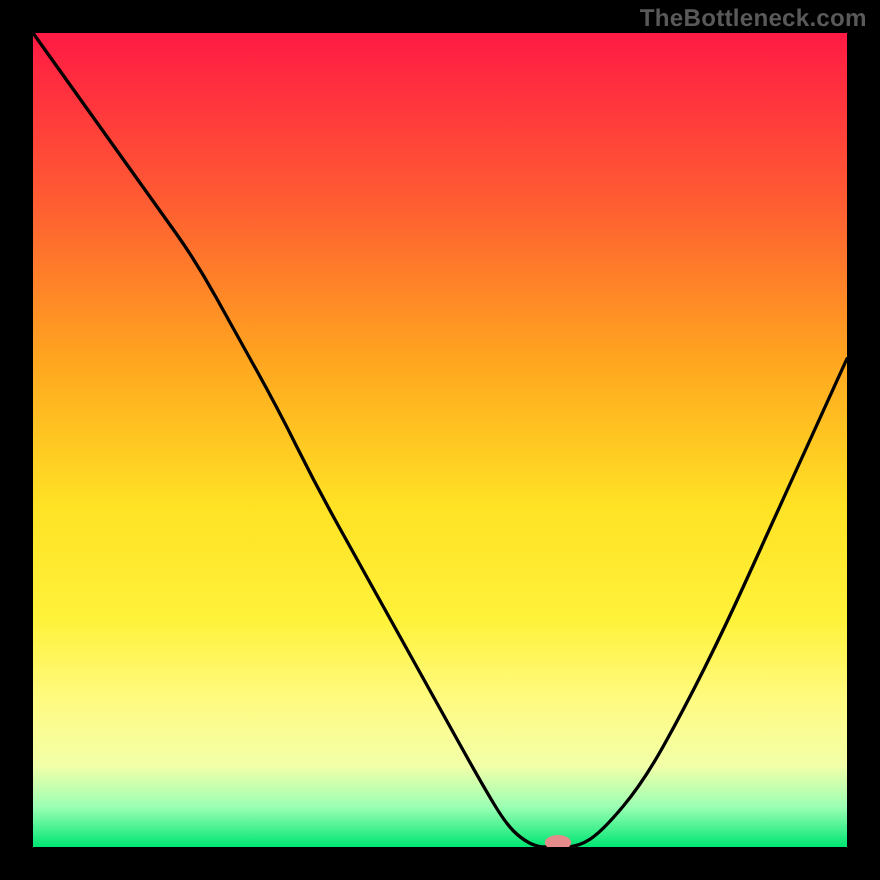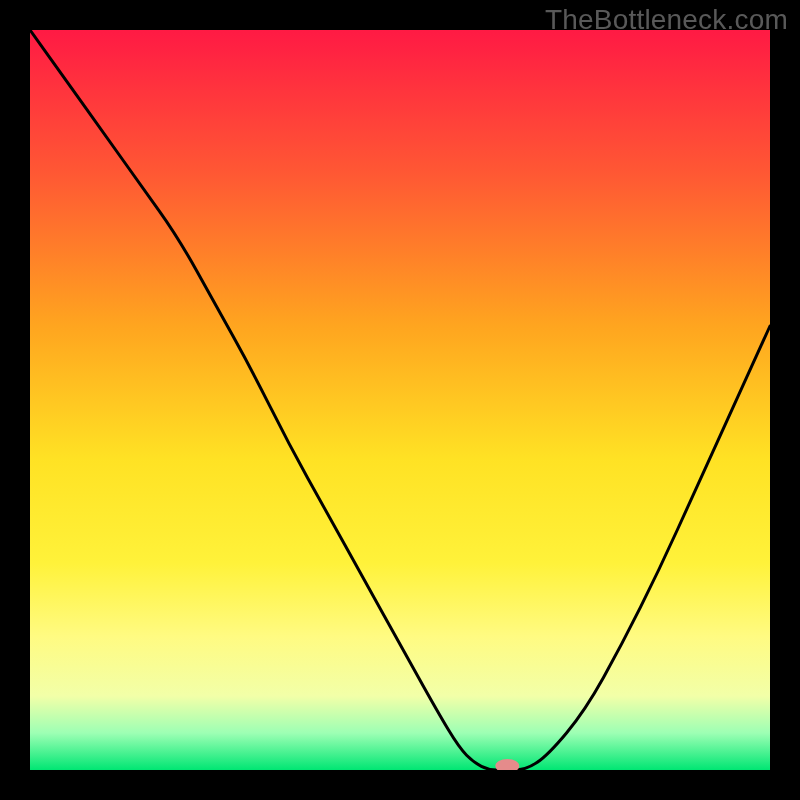--- a/index.html
+++ b/index.html
@@ -15,22 +15,22 @@
     position: relative;
     width: 800px;
     height: 800px;
     background: #000;
   }
   .watermark {
     position: absolute;
     top: 4px;
     right: 12px;
     color: #595959;
-    font-size: 28px;
-    font-weight: 400;
+    font-size: 22px;
+    font-weight: 700;
     letter-spacing: 0.2px;
     z-index: 10;
   }
   .plot {
     position: absolute;
     left: 30px;
     top: 30px;
     width: 740px;
     height: 740px;
   }

